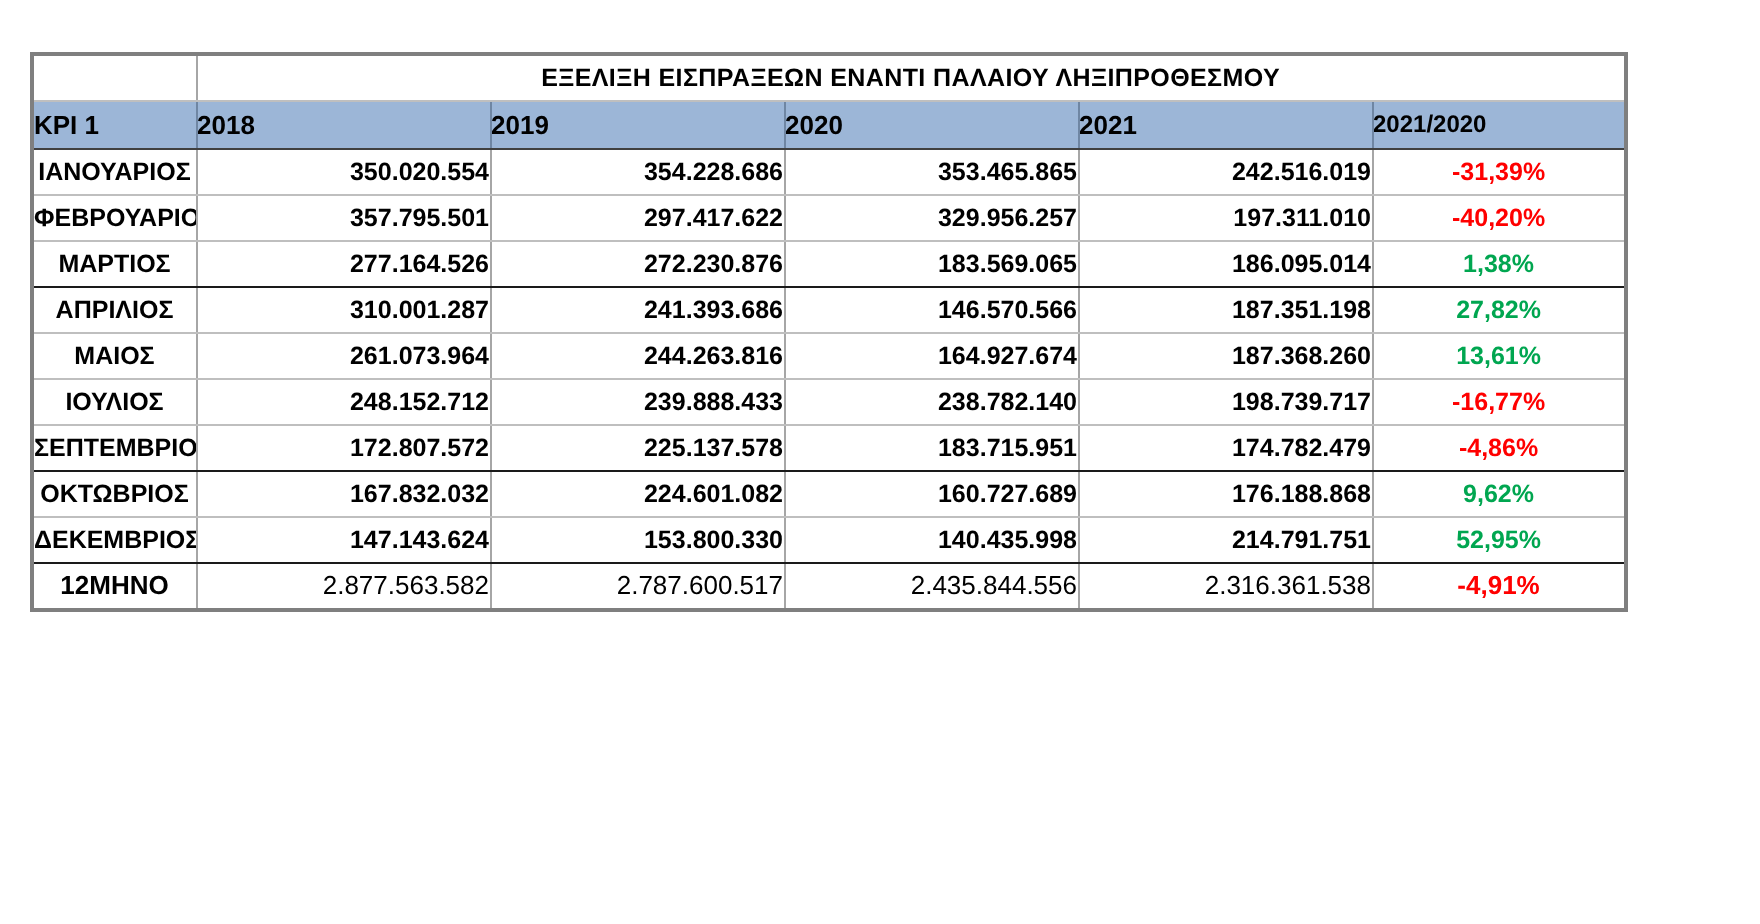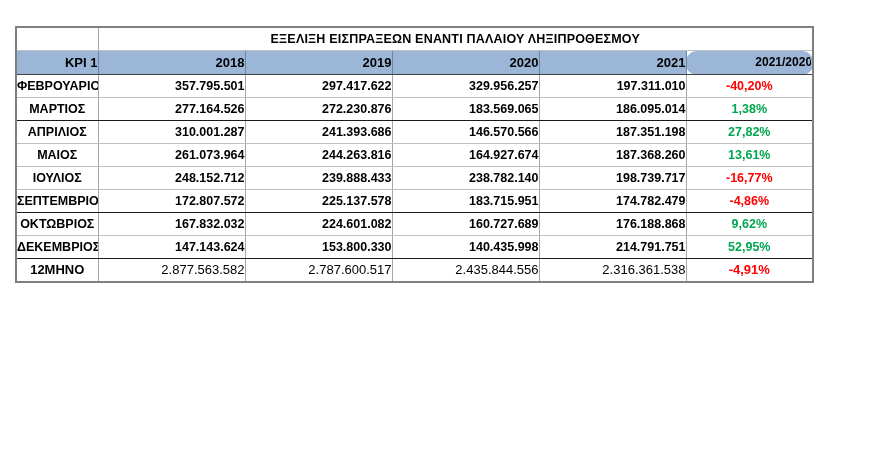--- a/index.html
+++ b/index.html
@@ -73,32 +73,32 @@
     border-right: 2px solid #7f7f7f;
     border-left: 1.5px solid #404040;
     border-bottom: 1.5px solid #404040;
     height: 24px;
     line-height: 24px;
   }
 
   
   tr.header-row td {
     background: #9cb6d7;
-    text-align: right;
+    text-align: left;
     font-size: 13px;
     height: 23px;
     line-height: 23px;
     border-top: 1.5px solid #404040;
     border-bottom: 1.5px solid #404040;
     border-left: 1px solid #6f86a3;
     border-right: 1px solid #6f86a3;
   }
   tr.header-row td.first { border-left: 2px solid #7f7f7f; }
   tr.header-row td.last  { border-right: 2px solid #7f7f7f; }
-  tr.header-row td.hdr-pct { font-size: 12px; border-radius: 11px; }
+  tr.header-row td.hdr-pct { font-size: 12px; }
 
   
   td.month {
     text-align: center;
     font-size: 12.5px;
     border-left: 2px solid #7f7f7f;
     border-right: 1.5px solid #404040;
   }
   td.num {
     text-align: right;
@@ -153,20 +153,28 @@
         </tr>
         <tr class="header-row">
           <td class="first">KPI 1</td>
           <td>2018</td>
           <td>2019</td>
           <td>2020</td>
           <td>2021</td>
           <td class="last hdr-pct">2021/2020</td>
         </tr>
         <tr>
+          <td class="month">ΙΑΝΟΥΑΡΙΟΣ</td>
+          <td class="num firstnum">350.020.554</td>
+          <td class="num">354.228.686</td>
+          <td class="num">353.465.865</td>
+          <td class="num">242.516.019</td>
+          <td class="pct neg">-31,39%</td>
+        </tr>
+        <tr>
           <td class="month">ΦΕΒΡΟΥΑΡΙΟΣ</td>
           <td class="num firstnum">357.795.501</td>
           <td class="num">297.417.622</td>
           <td class="num">329.956.257</td>
           <td class="num">197.311.010</td>
           <td class="pct neg">-40,20%</td>
         </tr>
         <tr class="quarter-end">
           <td class="month">ΜΑΡΤΙΟΣ</td>
           <td class="num firstnum">277.164.526</td>

